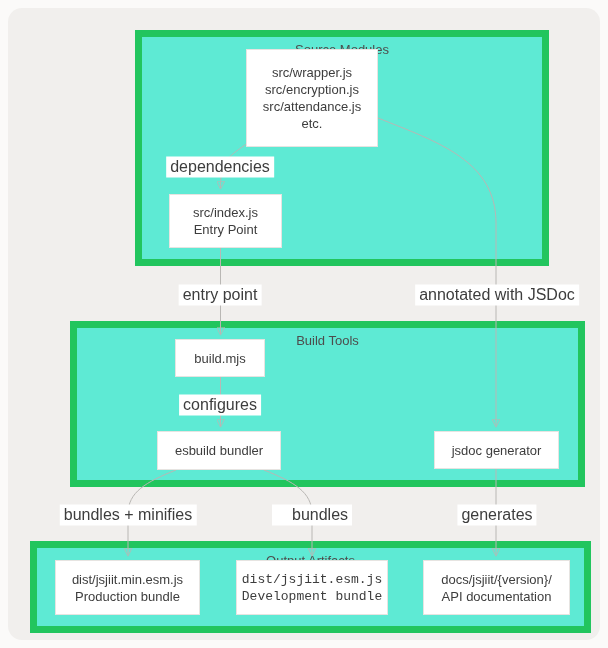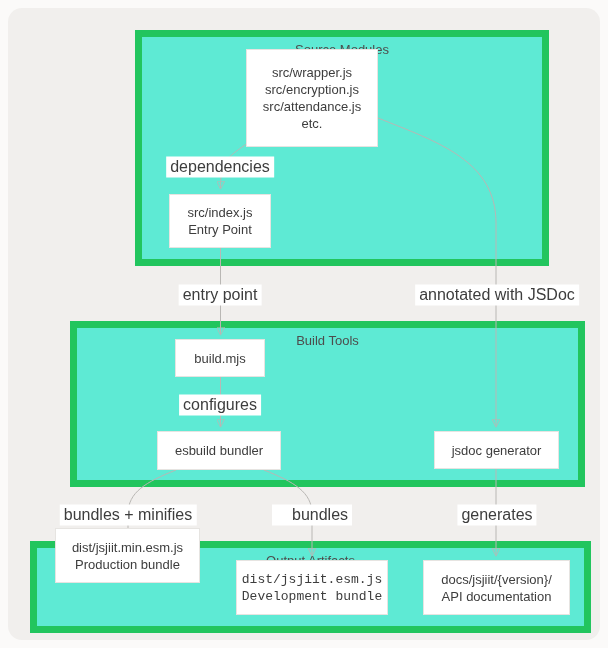--- a/index.html
+++ b/index.html
@@ -38,25 +38,25 @@
     background:#ffffff;
     border:1px solid #e6e4e1;
     box-sizing:border-box;
     display:flex;flex-direction:column;
     align-items:center;justify-content:center;
     text-align:center;
     font-size:13px;color:#3d3d3d;
     line-height:17px;
   }
   .n-source{left:238px;top:41px;width:132px;height:98px;}
-  .n-entry{left:161px;top:186px;width:102px;height:54px;}
+  .n-entry{left:161px;top:186px;width:113px;height:54px;}
   .n-buildmjs{left:167px;top:331px;width:90px;height:38px;}
   .n-esbuild{left:149px;top:423px;width:124px;height:39px;}
   .n-jsdoc{left:426px;top:423px;width:125px;height:38px;}
-  .n-prod{left:47px;top:520px;width:145px;height:55px;}
+  .n-prod{left:47px;top:552px;width:145px;height:55px;}
   .n-dev{left:228px;top:552px;width:152px;height:55px;font-family:Liberation Mono, monospace;}
   .n-docs{left:415px;top:552px;width:147px;height:55px;}
   
   .elabel{
     position:absolute;
     transform:translate(-50%,-50%);
     background:#ffffff;
     padding:1px 4px 2px 4px;
     font-size:16px;color:#3d3d3d;
     white-space:nowrap;

